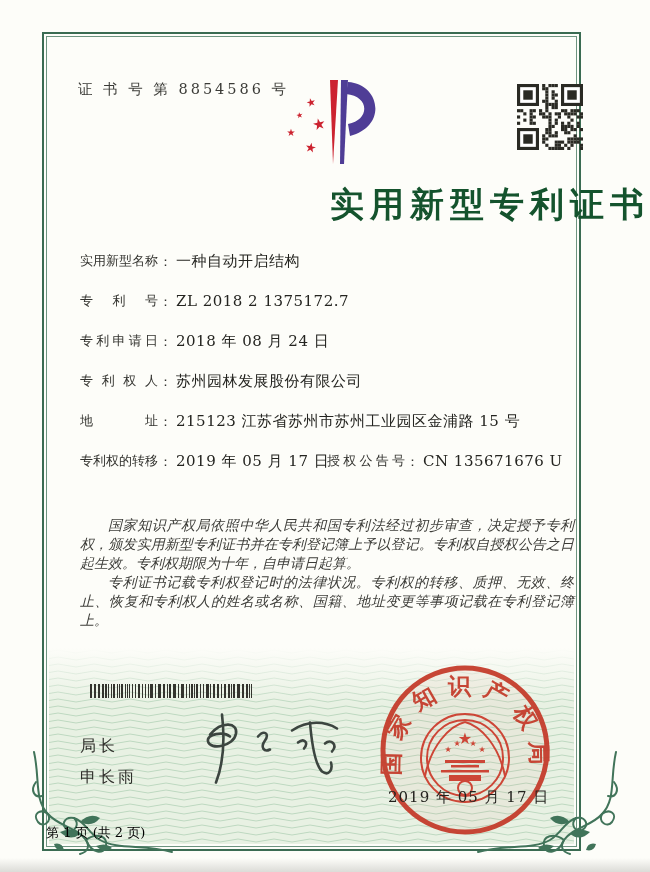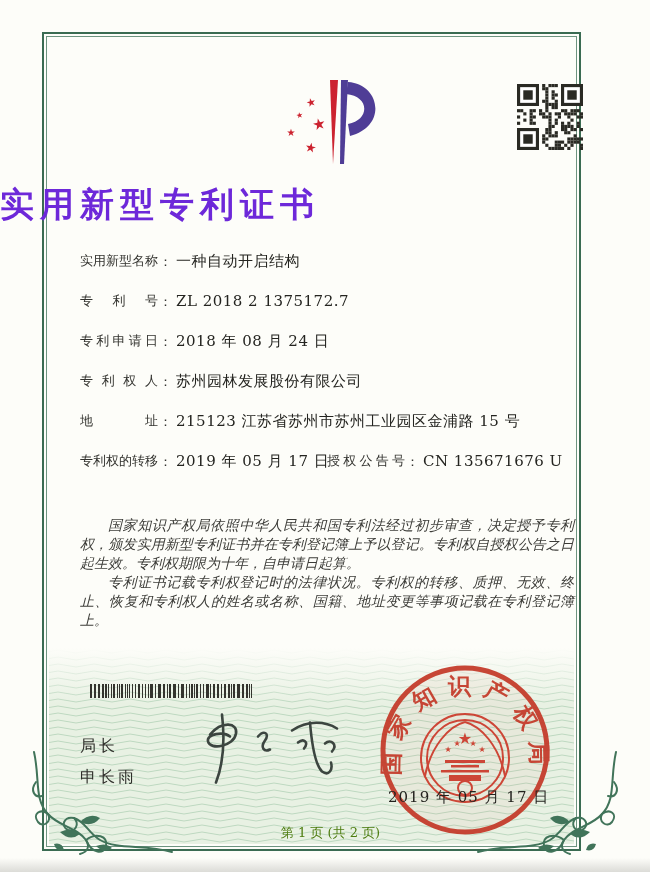--- a/index.html
+++ b/index.html
@@ -15,42 +15,42 @@
   .guilloche svg{display:block;width:100%;height:100%;}
   .guilloche .fade{position:absolute;left:0;top:0;width:100%;height:56px;
     background:linear-gradient(to bottom,#fdfdf9,rgba(253,253,249,0));}
   .ornament{position:absolute;z-index:4;}
   .ornament.bl{left:26px;top:748px;width:150px;height:110px;}
   .ornament.br{left:474px;top:748px;width:150px;height:110px;transform:scaleX(-1);}
   
   .cert-no{position:absolute;left:78px;top:80px;font-size:14.5px;letter-spacing:3px;color:#3b3b37;z-index:5;}
   .logo{position:absolute;left:278px;top:76px;width:108px;height:98px;z-index:5;}
   .qr{position:absolute;left:517px;top:84px;width:66px;height:66px;z-index:5;}
-  .title{position:absolute;left:0;top:182px;width:650px;margin:0;text-align:left;
-    font-size:34px;font-weight:700;letter-spacing:6px;color:#6d28d9;z-index:5;}
+  .title{position:absolute;left:0;top:182px;width:650px;margin:0;text-align:right;
+    font-size:34px;font-weight:700;letter-spacing:6px;color:#14532d;z-index:5;}
   
   .fields{position:absolute;left:80px;top:252px;width:494px;font-size:13px;color:#33332f;z-index:5;}
   .frow{position:relative;height:40px;line-height:18px;}
   .flabel{display:inline-block;width:78px;text-align:justify;text-align-last:justify;vertical-align:top;letter-spacing:0;}
   .fcolon{display:inline-block;margin:0 4px 0 1px;}
   .fvalue{font-size:15px;color:#242420;letter-spacing:0.5px;margin-top:16px;}
   .grant2{position:absolute;left:247px;top:0;}
   
   .paras{position:absolute;left:80px;top:516px;width:494px;z-index:5;
     font-size:14px;line-height:19px;color:#3c3c38;font-style:italic;text-align:justify;}
   .paras p{margin:0;text-indent:2em;}
   .barcode{position:absolute;left:90px;top:684px;width:165px;height:14px;z-index:5;}
   .barcode rect{fill:#34342e;}
   .director{position:absolute;left:80px;top:730px;font-size:16px;letter-spacing:3px;color:#2e2e2a;line-height:31px;z-index:5;}
   .signature{position:absolute;left:192px;top:706px;width:160px;height:86px;z-index:6;}
   .signature path{fill:none;stroke:#3c4540;stroke-width:2.6;stroke-linecap:round;}
   .seal{position:absolute;left:377px;top:662px;width:176px;height:176px;z-index:6;opacity:0.93;}
   .sealtxt{font-size:23px;letter-spacing:11px;font-weight:700;fill:#c43928;font-family:"DejaVu Serif",serif;}
   .seal-date{position:absolute;left:388px;top:788px;font-size:15px;letter-spacing:1px;color:#23231f;z-index:7;}
-  .footer{position:absolute;left:46px;top:824px;width:529px;text-align:center;font-size:13px;color:#4d7c0f;z-index:5;margin-left:20px;}
+  .footer{position:absolute;left:46px;top:824px;width:529px;text-align:left;font-size:13px;color:#000000;z-index:5;}
   .emblem-line{stroke:#cc3a2a;fill:none;stroke-width:2;}
   .emblem-fill{fill:#cc3a2a;}
   .emblem-star{fill:#cc3a2a;font-family:"DejaVu Sans",sans-serif;text-anchor:middle;}
   .orn-stroke{stroke:#41745a;fill:none;stroke-width:2;stroke-linecap:round;}
   .orn-fill{fill:#41745a;}
   .qr .d{fill:#2a2a24;} .qr .l{fill:#ffffff;}
 </style>
 </head>
 <body>
 
@@ -89,20 +89,21 @@
     <path class="orn-stroke" d="M48 70 c -10 -2 -14 8 -6 12 c 7 3 12 -6 6 -12"></path>
     <path class="orn-stroke" d="M22 66 c -8 -6 -16 0 -10 8 c 5 6 14 0 10 -8"></path>
     <path class="orn-stroke" d="M60 92 c 10 -8 22 -4 20 6 c -2 9 -14 8 -20 -6"></path>
     <path class="orn-stroke" d="M10 34 c -6 8 -2 16 6 14"></path>
     <path class="orn-fill" d="M34 84 q 12 -6 20 2 q -10 8 -20 -2"></path>
     <path class="orn-fill" d="M54 74 q 10 -10 20 -4 q -8 10 -20 4"></path>
     <path class="orn-fill" d="M28 96 q 8 -2 10 6 q -8 2 -10 -6"></path>
     <path class="orn-fill" d="M70 98 q 10 -4 16 2 q -8 6 -16 -2"></path>
   </svg>
 
+  <div class="cert-no">证 书 号 第 8854586 号</div>
 
   <svg class="logo" viewBox="0 0 108 98">
     <g fill="#cc2330" font-family="DejaVu Sans,sans-serif" text-anchor="middle">
       <text x="34" y="30" font-size="11" transform="rotate(-15 34 30)">★</text>
       <text x="22" y="42" font-size="8" transform="rotate(-10 22 42)">★</text>
       <text x="42" y="53" font-size="15" transform="rotate(-12 42 53)">★</text>
       <text x="13" y="60" font-size="10">★</text>
       <text x="32" y="76" font-size="13" transform="rotate(10 32 76)">★</text>
     </g>
     <polygon points="52,4 60,4 55,88" fill="#cc2330"></polygon>

